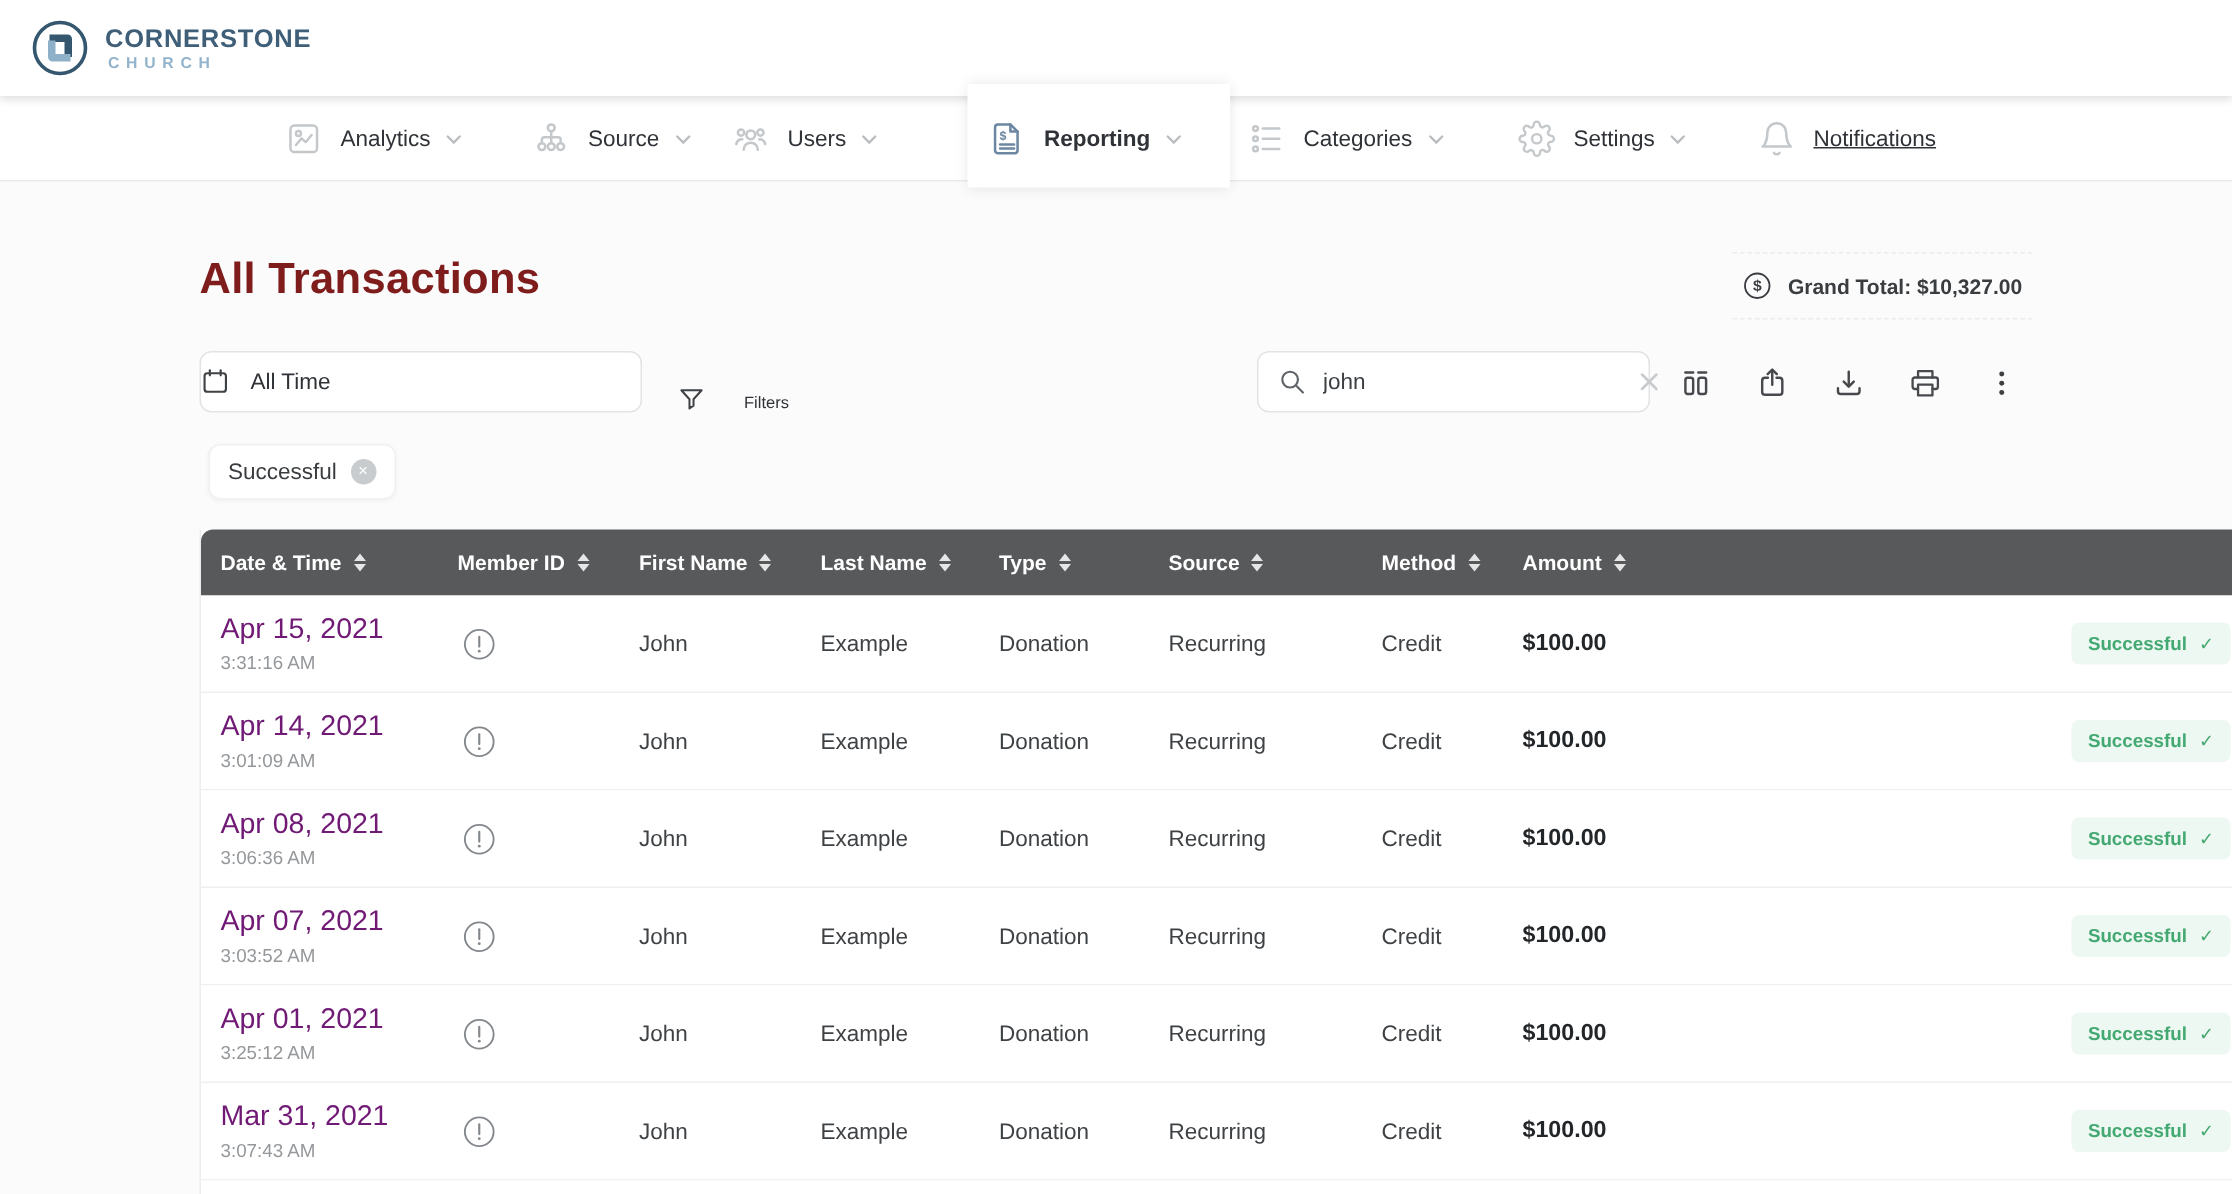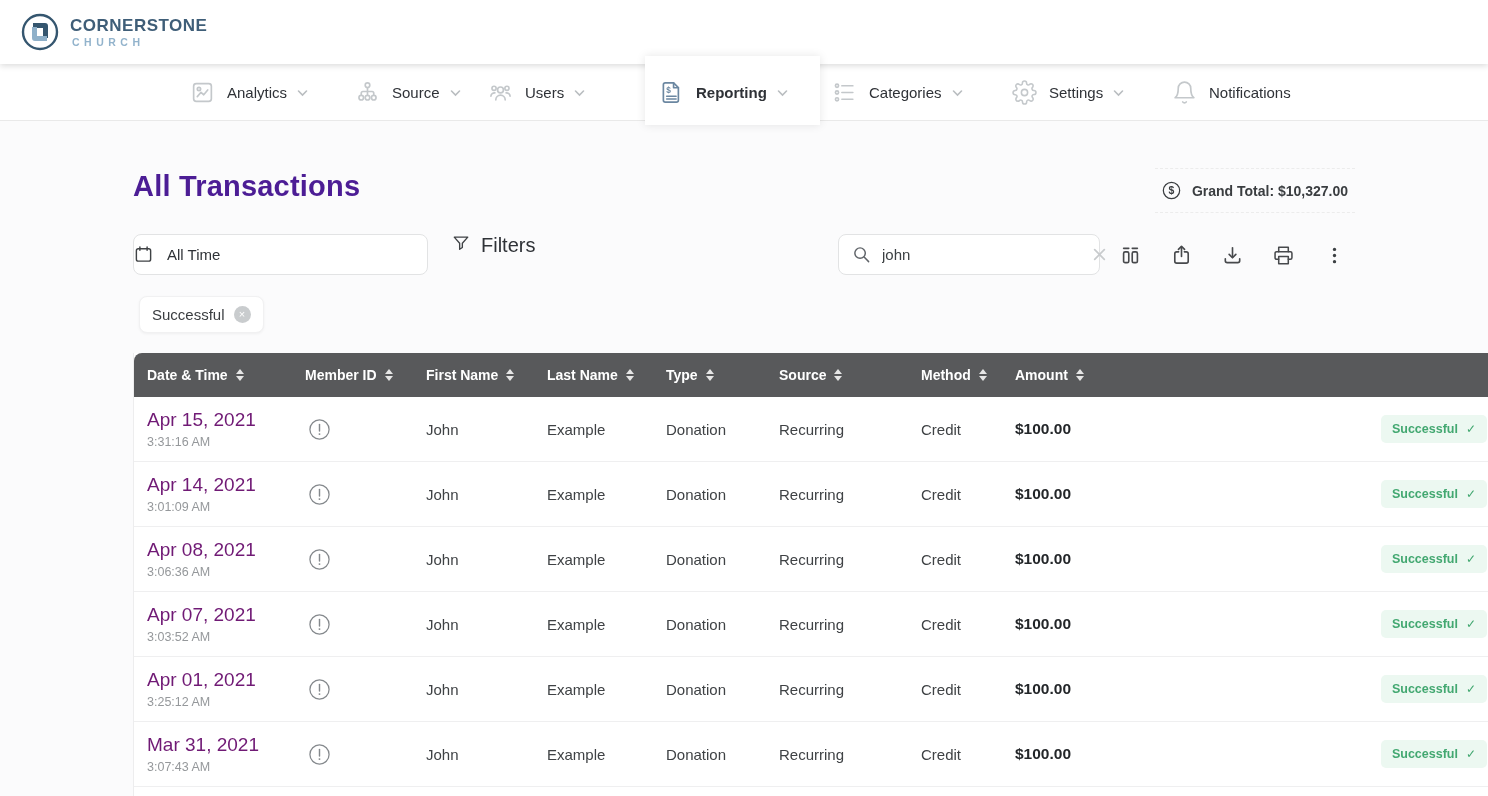--- a/index.html
+++ b/index.html
@@ -33,39 +33,39 @@
     display:flex; align-items:center; gap:12px;
     font-size:15px; color:#2f3237; cursor:pointer;
   }
   .nav-item .nicon { color:#c4c8cb; display:flex; }
   .nav-item.active { font-weight:700; }
   .nav-item.active .nicon { color:#6b87a1; }
   .chev { display:flex; margin-left:-2px; }
   
   .page-title {
     position:absolute; left:133px; top:170px;
-    font-size:29px; font-weight:700; color:#4c1d95; letter-spacing:.2px;
+    font-size:29px; font-weight:700; color:#7f1d1d; letter-spacing:.2px;
   }
   .grand-total {
     position:absolute; left:1155px; top:168px; width:200px; height:45px;
     display:flex; align-items:center; gap:11px; justify-content:center;
     font-size:14px; font-weight:700; color:#3a3d40;
     border-top:1px dashed #ececec; border-bottom:1px dashed #ececec;
   }
   
   .date-picker {
     position:absolute; left:133px; top:234px; width:295px; height:41px;
     border:1px solid #e2e3e4; border-radius:8px; background:#fff;
     display:flex; align-items:center; gap:14px; padding:0 0;
     font-size:15px; color:#2f3237; cursor:pointer;
   }
   .filters-btn {
     position:absolute; left:452px; top:234px; height:41px;
-    display:flex; align-items:flex-start; gap:11px;
-    font-size:20px; color:#2f3237; cursor:pointer; background:none; border:none;
+    display:flex; align-items:flex-end; gap:26px;
+    font-size:11px; color:#2f3237; cursor:pointer; background:none; border:none;
     font-family:inherit;
   }
   .search-box {
     position:absolute; left:838px; top:234px; width:262px; height:41px;
     border:1px solid #e2e3e4; border-radius:8px; background:#fff;
     display:flex; align-items:center; gap:11px; padding:0 13px;
   }
   .search-box input {
     border:none; outline:none; background:transparent; flex:1;
     font-size:15px; color:#3c4043; font-family:inherit;
@@ -244,21 +244,21 @@
       </svg>
     </span>
     <span>Settings</span>
     <span class="chev">
       <svg width="11" height="8" viewBox="0 0 11 8" fill="none" stroke="#b9bdc0" stroke-width="1.6" stroke-linecap="round">
           <polyline points="1.5,2 5.5,6 9.5,2"></polyline>
         </svg>
     </span>
   </div>
 
-  <div class="nav-item" style="left:1172px;">
+  <div class="nav-item" style="left:1172px;text-decoration:underline;">
     <span class="nicon">
       <svg width="25" height="25" viewBox="0 0 24 24" fill="none" stroke="currentColor" stroke-width="1.6" stroke-linecap="round" stroke-linejoin="round">
         <path d="M18 8A6 6 0 0 0 6 8c0 7-3 9-3 9h18s-3-2-3-9"></path>
         <path d="M13.73 21a2 2 0 0 1-3.46 0"></path>
       </svg>
     </span>
     <span>Notifications</span>
   </div>
 
   <h1 class="page-title">All Transactions</h1>

